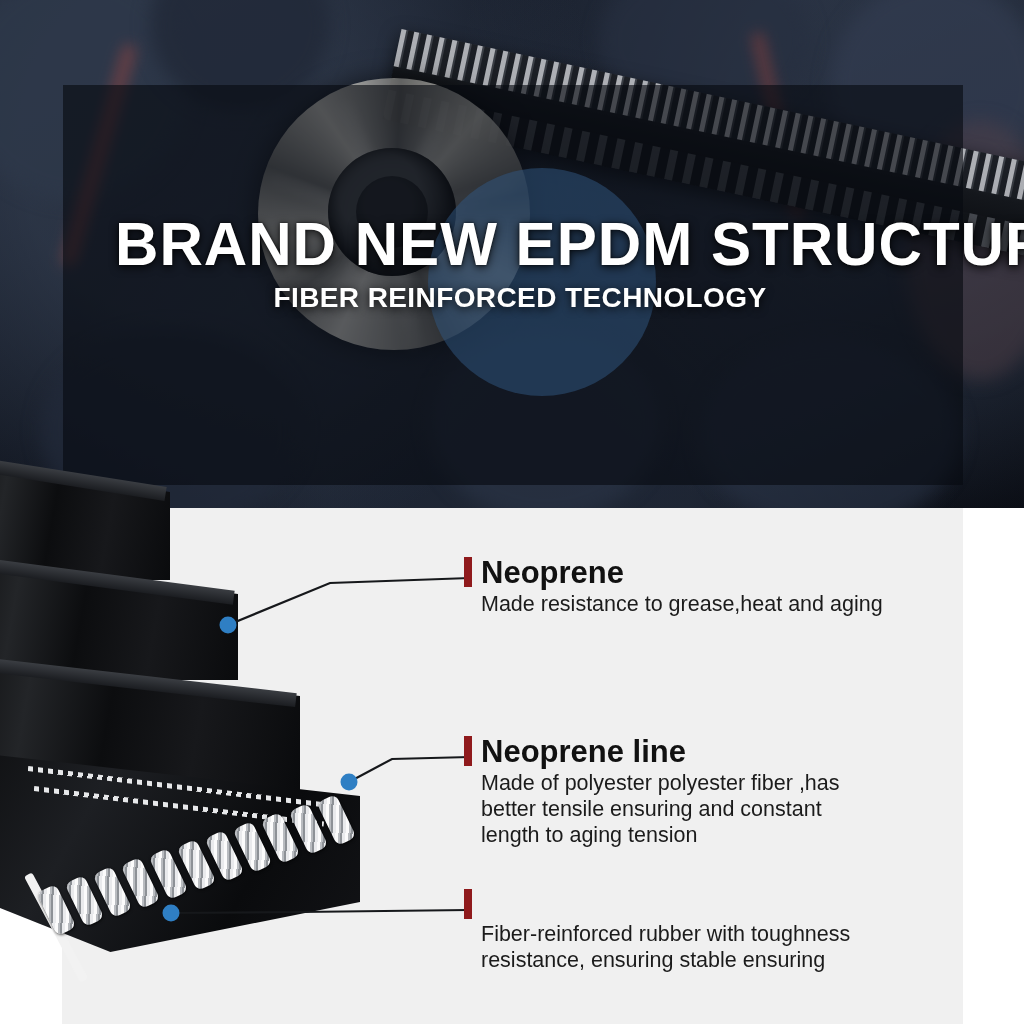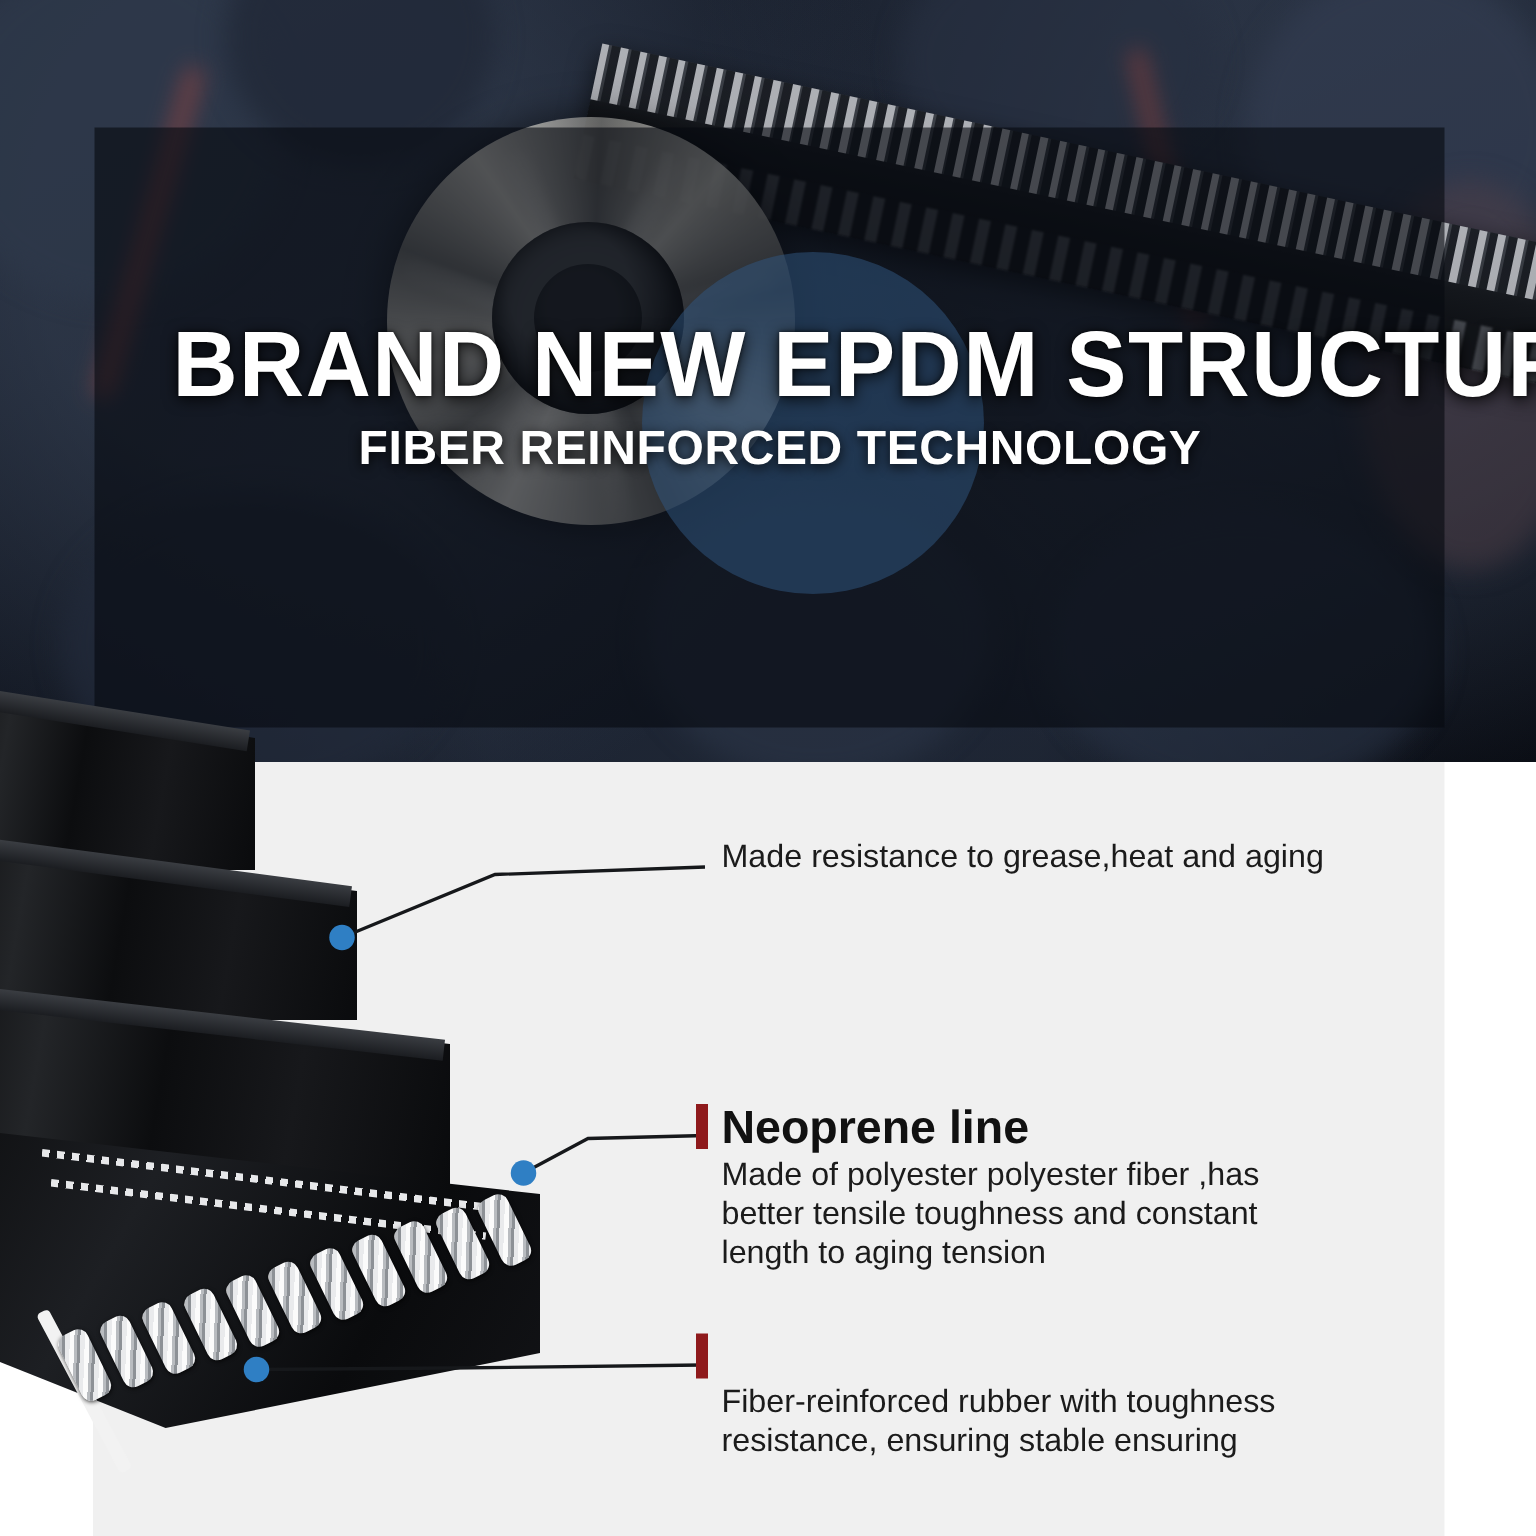--- a/index.html
+++ b/index.html
@@ -109,21 +109,21 @@
     position:absolute;left:115px;top:212px;width:810px;
     color:#ffffff;font-weight:700;font-size:62px;line-height:64px;
     letter-spacing:1px;
     font-family:"Liberation Sans Narrow","Liberation Sans", sans-serif;
     transform:scaleX(.97);transform-origin:left center;
     text-shadow:0 2px 10px rgba(0,0,0,.85), 0 0 3px rgba(0,0,0,.7);
     white-space:nowrap;
   }
   .subhead{
     position:absolute;left:115px;top:283px;width:810px;text-align:center;
-    color:#ffffff;font-weight:700;font-size:32px;line-height:30px;letter-spacing:.4px;
+    color:#ffffff;font-weight:700;font-size:28px;line-height:30px;letter-spacing:.4px;
     font-family:"Liberation Sans Narrow","Liberation Sans", sans-serif;
     text-shadow:0 2px 8px rgba(0,0,0,.85);
     white-space:nowrap;
   }
 
   
   .product{position:absolute;left:0;top:400px;width:420px;height:624px;}
   .rib{
     position:absolute;
     background:linear-gradient(100deg,#111214 0%,#232528 18%,#0c0d0f 42%,#17181b 68%,#0a0b0d 100%);
@@ -252,33 +252,37 @@
     <polyline points="228,625 330,583 470,578" fill="none" stroke="#16181b" stroke-width="2.2"></polyline>
     <polyline points="349,782 392,759 470,757" fill="none" stroke="#16181b" stroke-width="2.2"></polyline>
     <polyline points="171,913 300,912 468,910" fill="none" stroke="#16181b" stroke-width="2.2"></polyline>
 
     <circle cx="228" cy="625" r="8.5" fill="#2f7fc4"></circle>
     <circle cx="349" cy="782" r="8.5" fill="#2f7fc4"></circle>
     <circle cx="171" cy="913" r="8.5" fill="#2f7fc4"></circle>
   </svg>
 
   <div class="callout" style="left:464px;top:556px;">
+    <div class="call-title">
+      <span class="redbar"></span>
+      <span>Neoprene</span>
+    </div>
     <div class="call-body">
       <div>Made resistance to grease,heat and aging</div>
     </div>
   </div>
 
   <div class="callout" style="left:464px;top:735px;">
     <div class="call-title">
       <span class="redbar"></span>
       <span>Neoprene line</span>
     </div>
     <div class="call-body">
       <div>Made of polyester polyester fiber ,has</div>
-      <div>better tensile toughness and constant</div>
+      <div>better tensile ensuring and constant</div>
       <div>length to aging tension</div>
     </div>
   </div>
 
   <div class="callout" style="left:464px;top:888px;">
     <div class="call-title">
       <span class="redbar"></span>
     </div>
     <div class="call-body">
       <div>Fiber-reinforced rubber with toughness</div>

